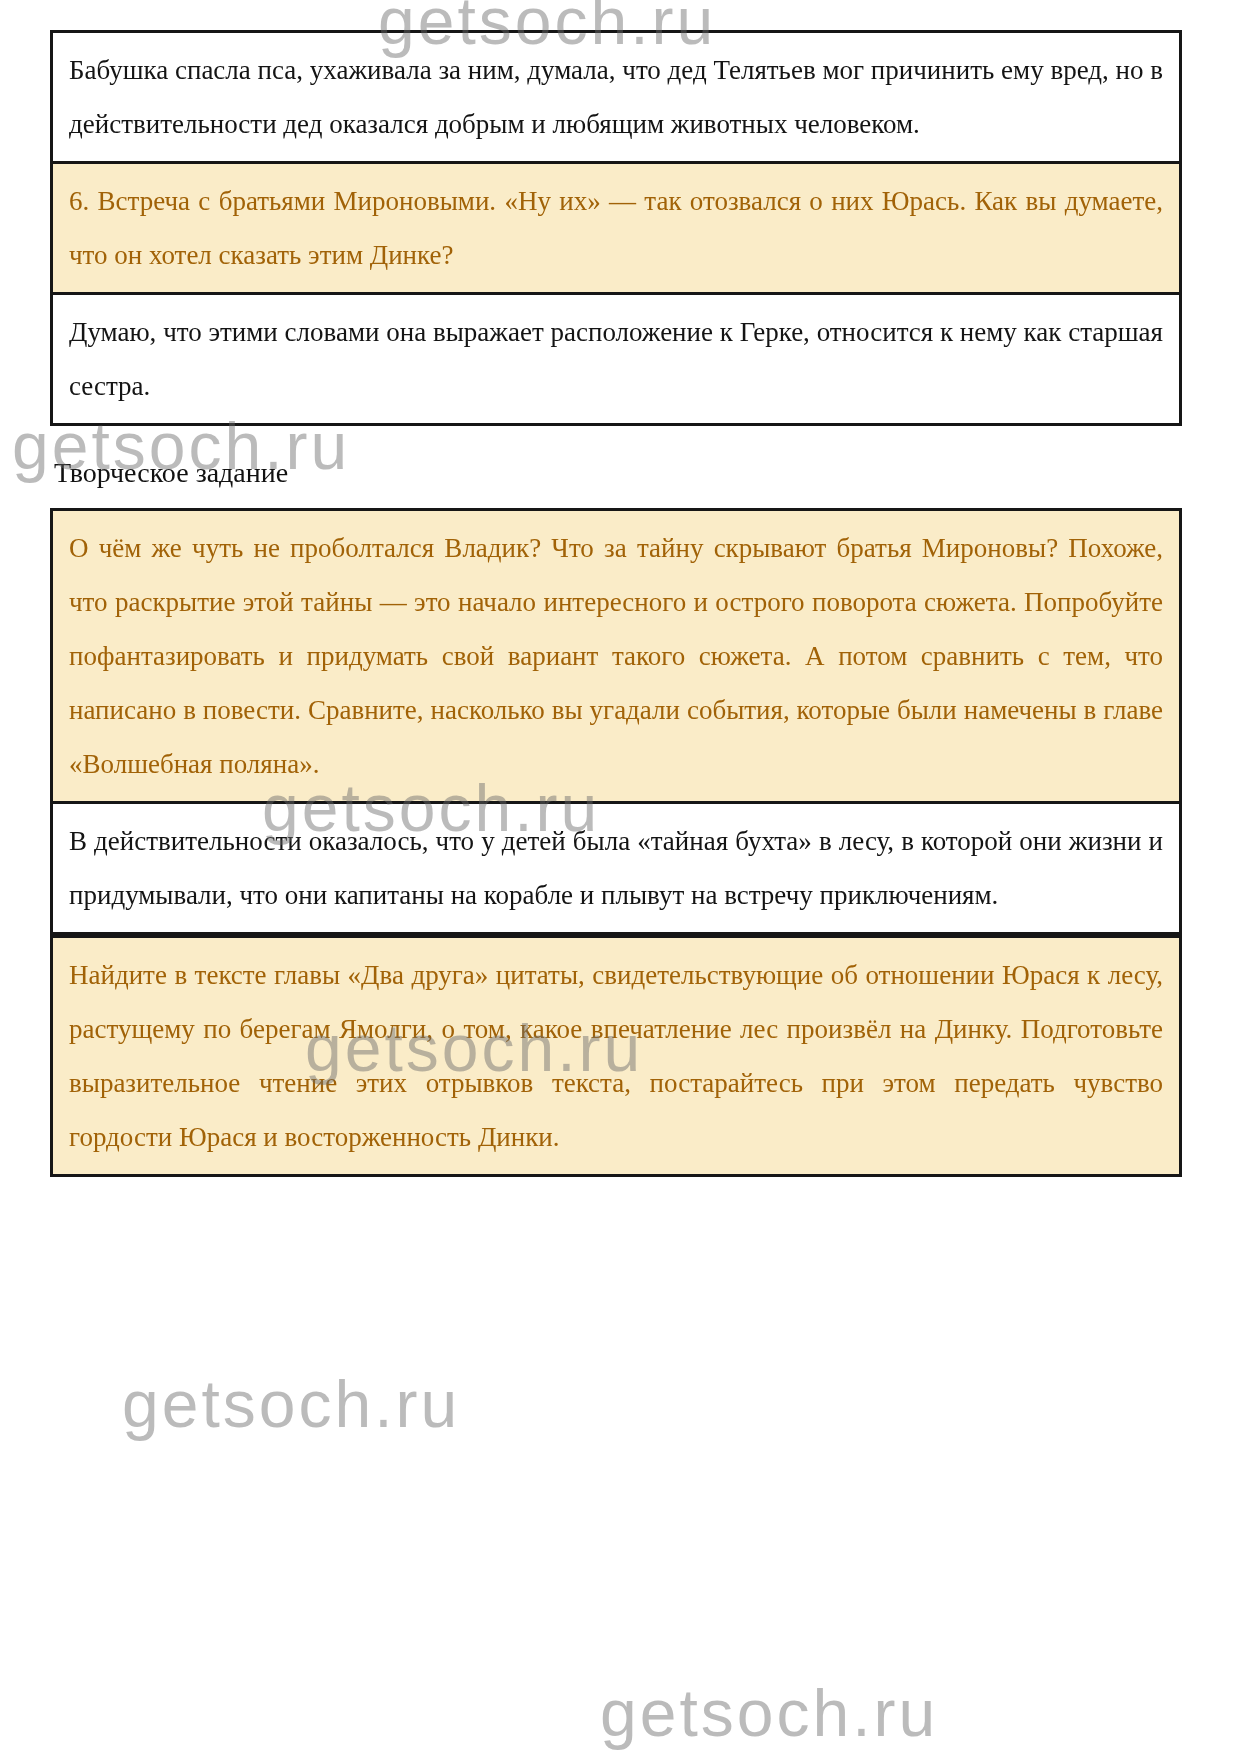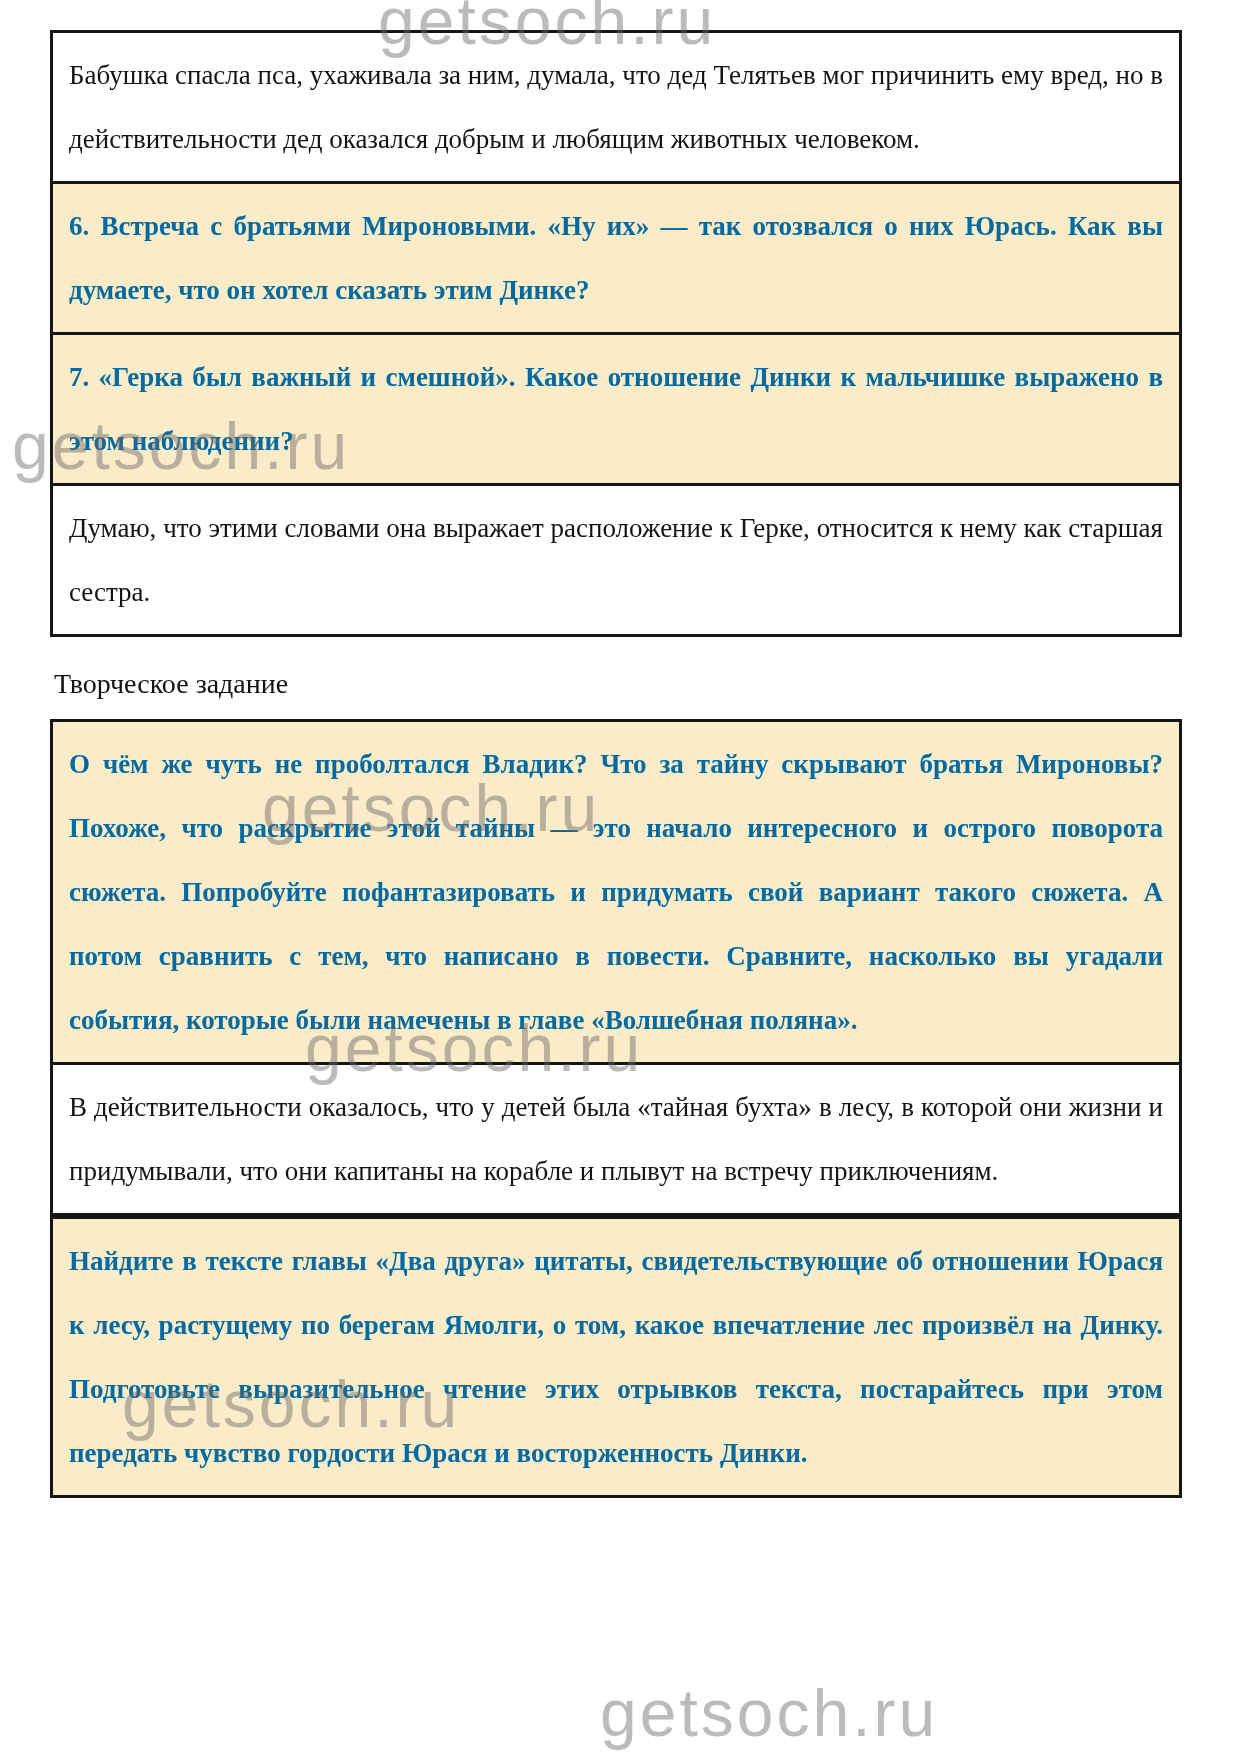--- a/index.html
+++ b/index.html
@@ -16,30 +16,30 @@
     position:absolute;
     left:50px;
     top:30px;
     width:1132px;
   }
   .block{
     box-sizing:border-box;
     border:3px solid #161616;
     padding:10px 16px;
     font-size:27px;
-    line-height:64px;
+    line-height:54px;
     text-align:justify;
     background:#ffffff;
     margin-top:-3px;
   }
   .block:first-child{margin-top:0;}
   .block.hl{
     background:#faecc8;
-    font-weight:bold;
-    color:#0369a1;
+    font-weight:normal;
+    color:#a16207;
   }
   .block p{margin:0;}
   .sec-heading{
     font-size:28px;
     font-weight:normal;
     color:#111111;
     margin:30px 0 18px 4px;
     line-height:34px;
   }
   .standalone{margin-top:0;}
@@ -64,23 +64,20 @@
 
     <div class="block">
       <p>Бабушка спасла пса, ухаживала за ним, думала, что дед Телятьев мог причинить ему вред, но в действительности дед оказался добрым и любящим животных человеком.</p>
     </div>
 
     <div class="block hl">
       <p>6. Встреча с братьями Мироновыми. «Ну их» — так отозвался о них Юрась. Как вы думаете, что он хотел сказать этим Динке?</p>
     </div>
 
 
-    <div class="block hl">
-      <p>7. «Герка был важный и смешной». Какое отношение Динки к мальчишке выражено в этом наблюдении?</p>
-    </div>
 
     <div class="block">
       <p>Думаю, что этими словами она выражает расположение к Герке, относится к нему как старшая сестра.</p>
     </div>
 
     <div class="sec-heading">Творческое задание</div>
 
     <div class="block hl standalone">
       <p>О чём же чуть не проболтался Владик? Что за тайну скрывают братья Мироновы? Похоже, что раскрытие этой тайны — это начало интересного и острого поворота сюжета. Попробуйте пофантазировать и придумать свой вариант такого сюжета. А потом сравнить с тем, что написано в повести. Сравните, насколько вы угадали события, которые были намечены в главе «Волшебная поляна».</p>
     </div>

